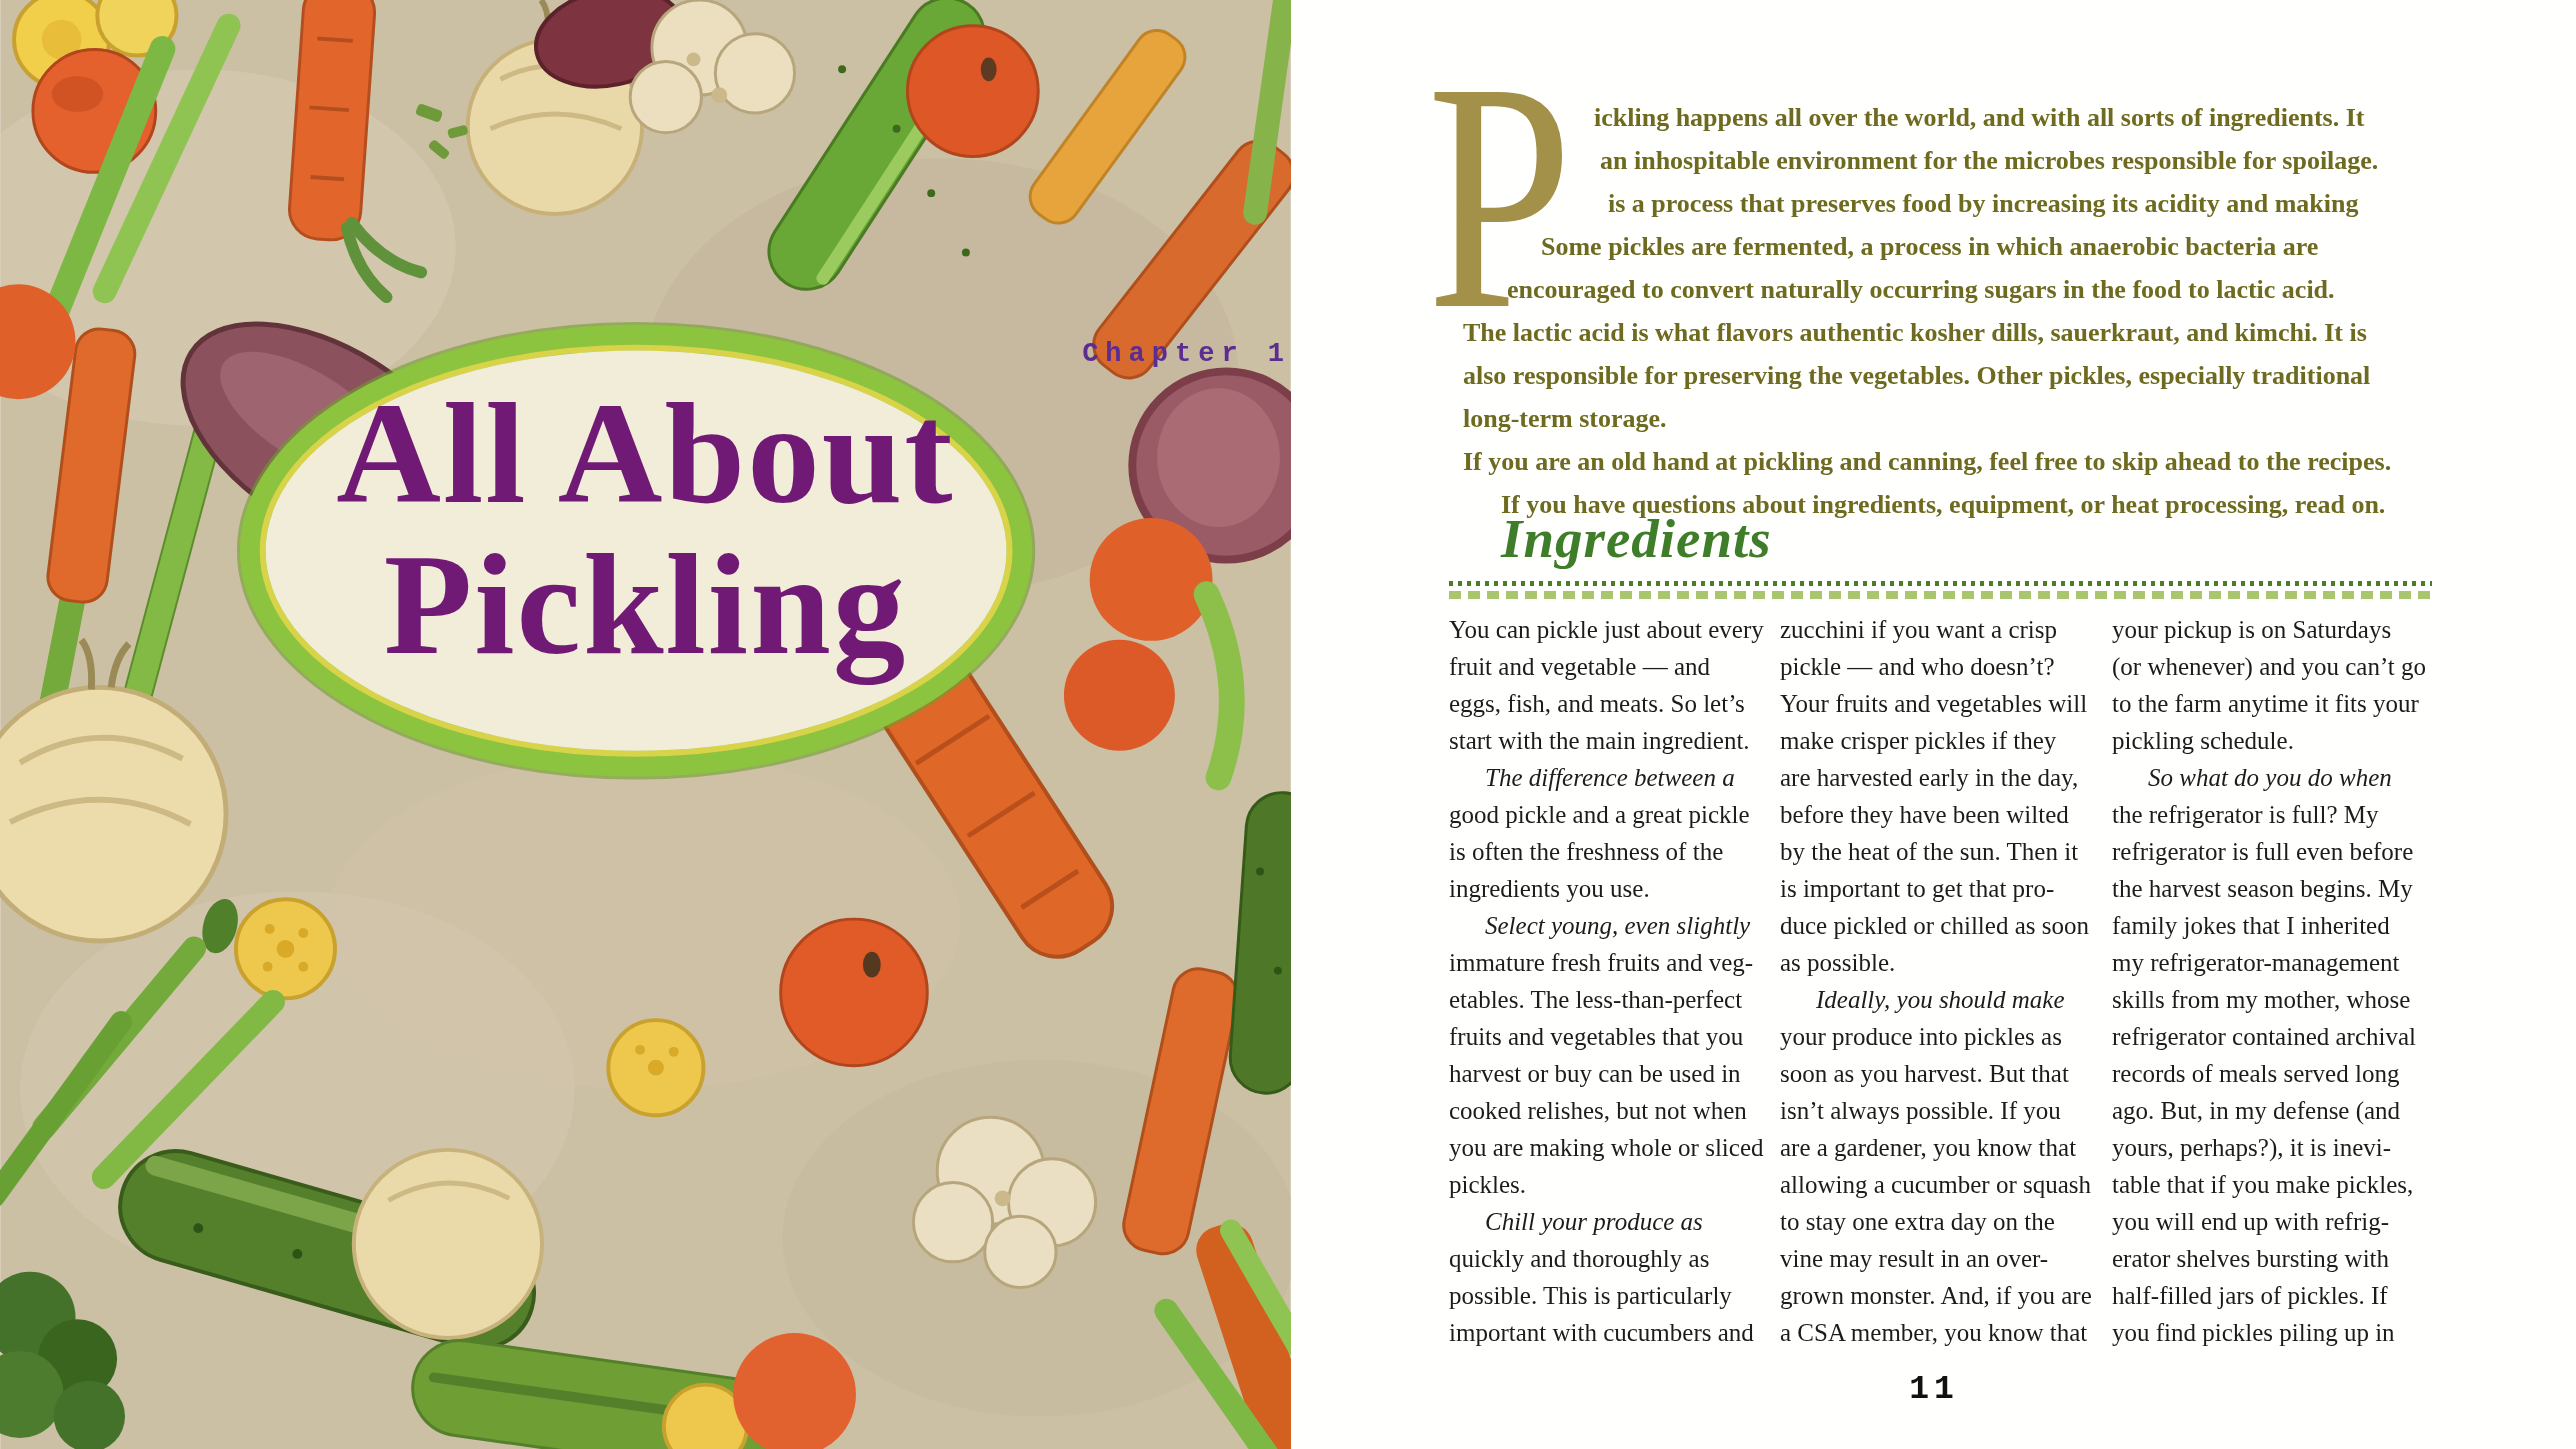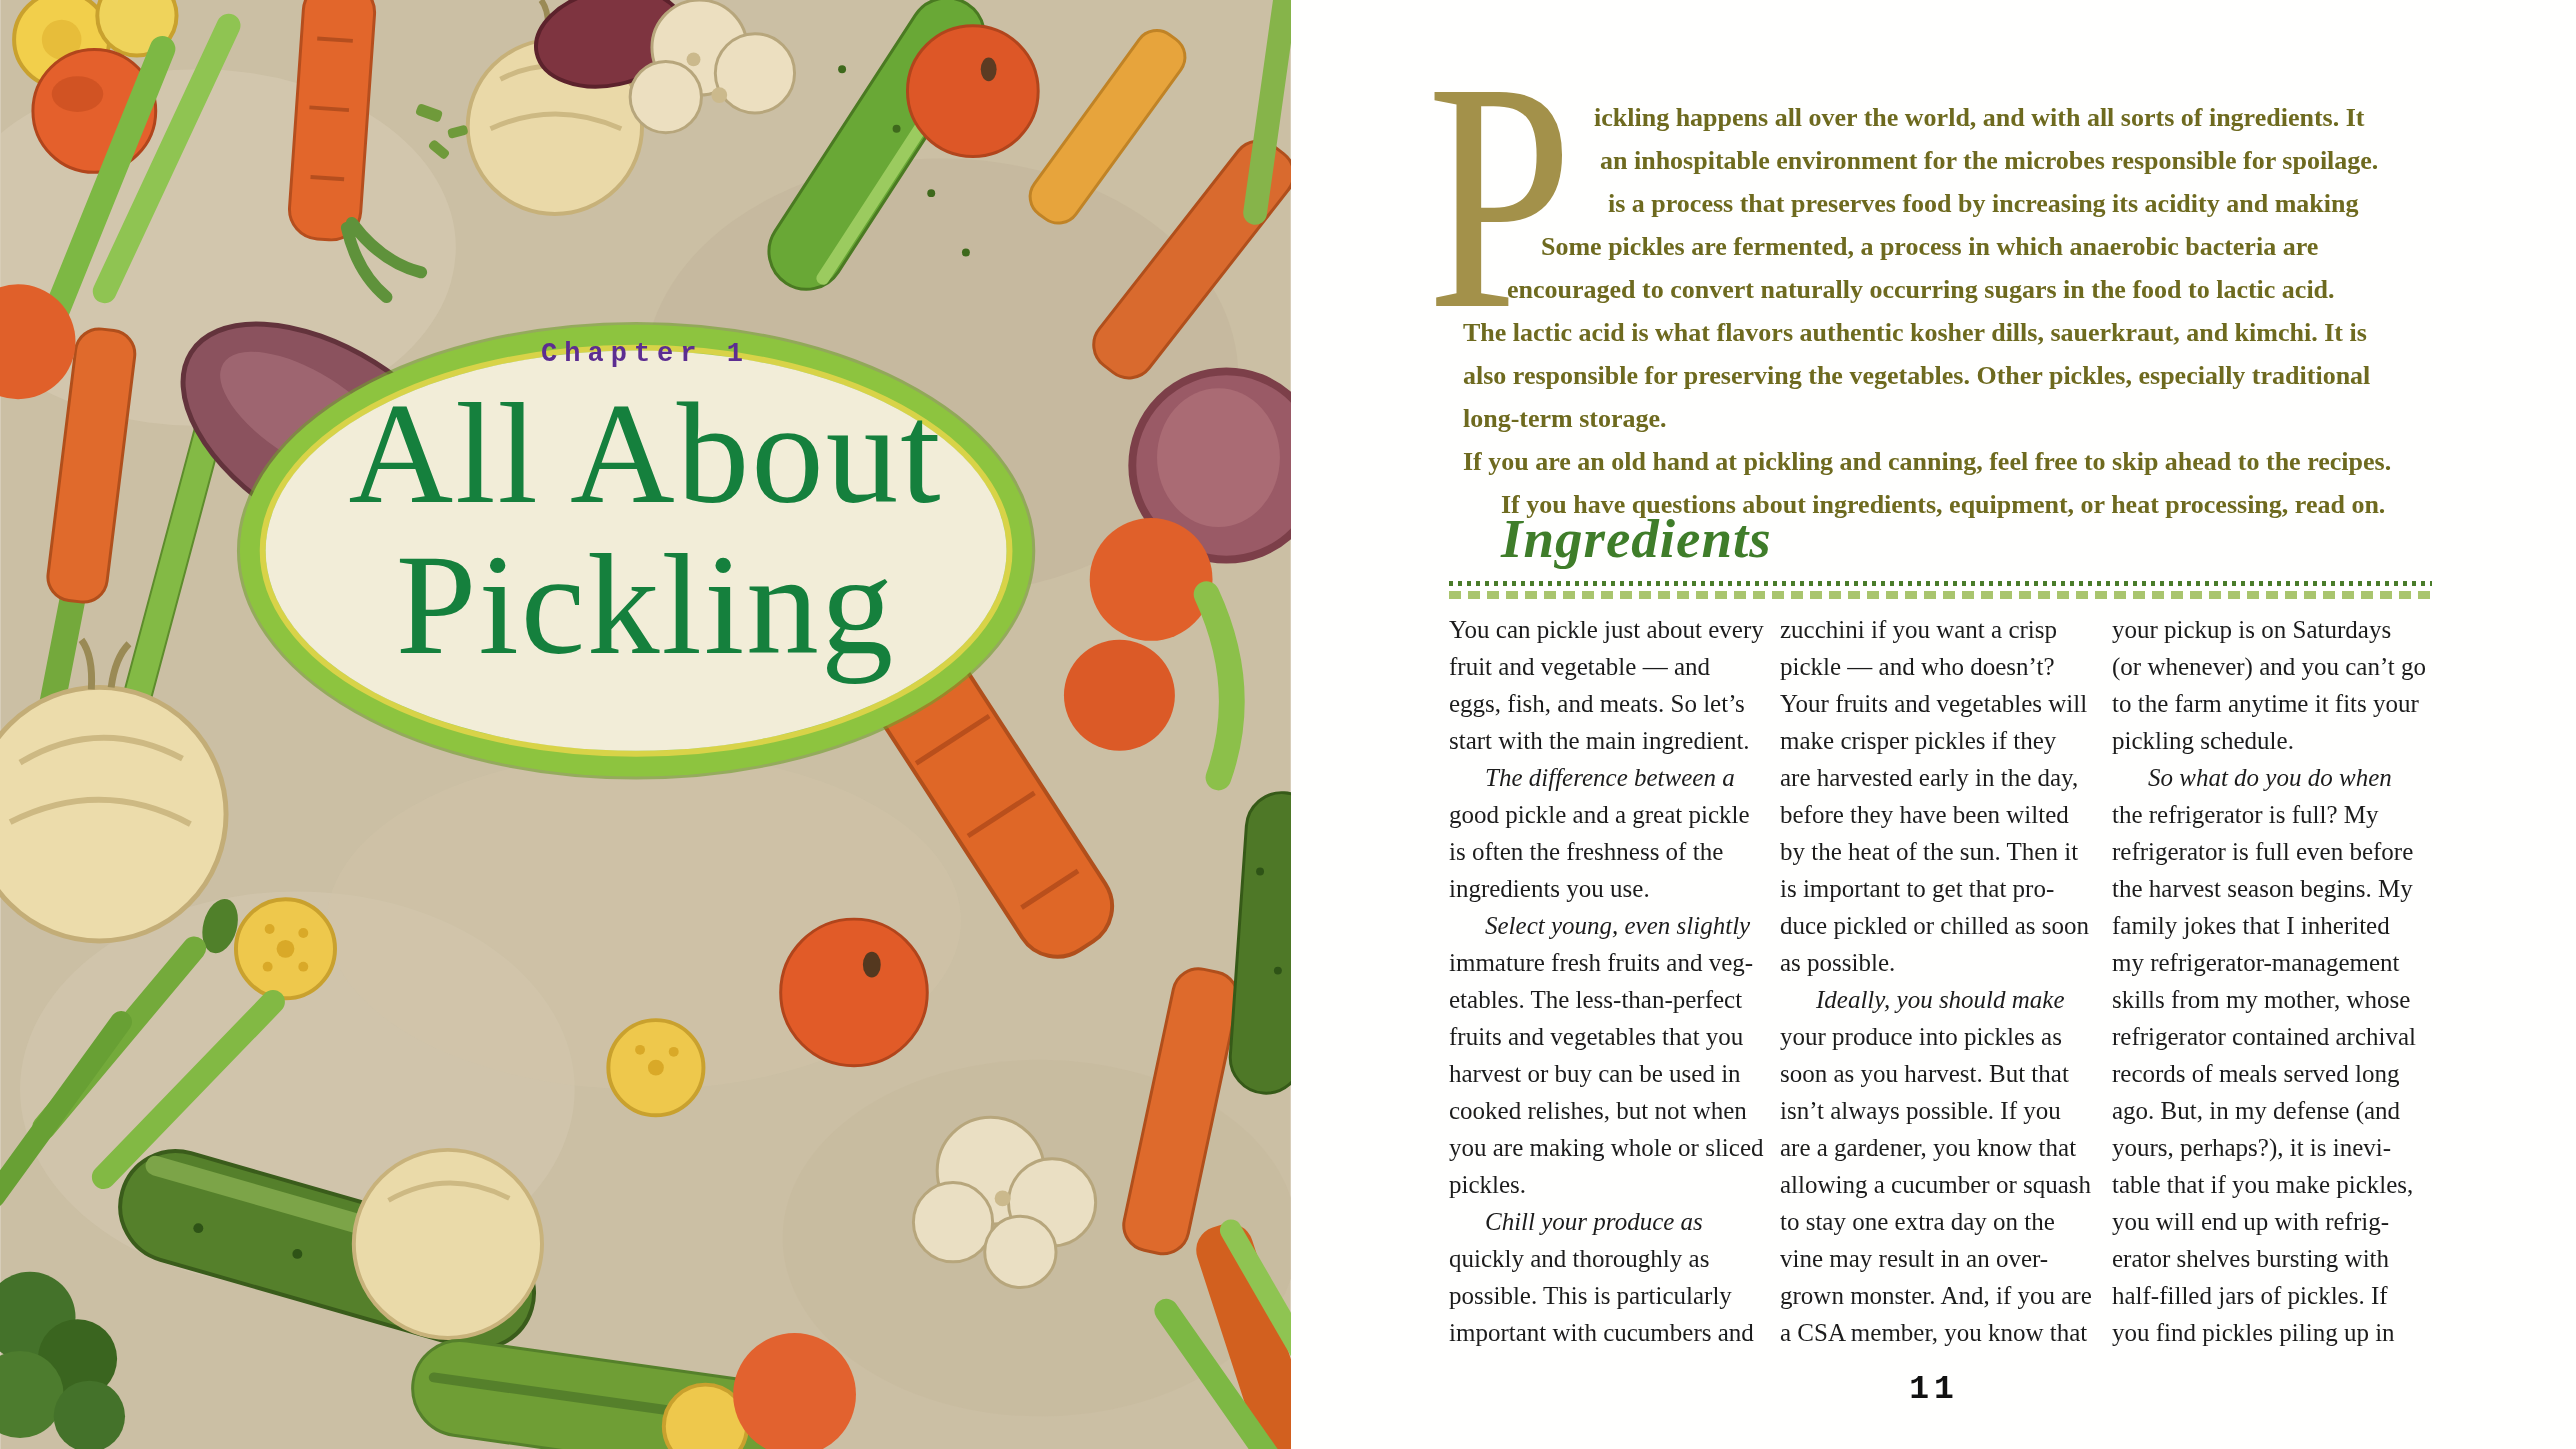--- a/index.html
+++ b/index.html
@@ -1,24 +1,24 @@
 <!DOCTYPE html>
 <html><head>
 <meta charset="utf-8">
 <style>
   html,body{margin:0;padding:0;background:#ffffff;}
   #spread{position:relative;width:2576px;height:1449px;background:#fffffe;overflow:hidden;
           font-family:"Liberation Serif",serif;}
   
   #illustration{position:absolute;left:0;top:0;width:1291px;height:1449px;}
-  #chapter-label{position:absolute;left:0;top:339px;width:1291px;text-align:center;
+  #chapter-label{position:absolute;left:0;top:339px;width:1291px;text-align:right;
     font-family:"Liberation Mono",monospace;font-weight:bold;font-size:27px;letter-spacing:7px;
     color:#5c2d91;}
   #title{position:absolute;left:0;top:378px;width:1291px;text-align:center;
-    font-size:145px;line-height:151px;color:#15803d;letter-spacing:2px;}
+    font-size:145px;line-height:151px;color:#701a75;letter-spacing:2px;font-weight:bold;}
   
   #drop-cap{position:absolute;left:1427px;top:69px;font-size:327px;line-height:0.78;
     color:#a3914a;transform:scaleX(0.8);transform-origin:left top;}
   #intro{position:absolute;left:1451px;top:103px;width:1001px;color:#6e6a1f;}
   .intro-line{height:43px;font-size:26px;white-space:nowrap;font-weight:600;margin-left:12px;}
   .intro-line:nth-child(1){padding-left:131px;}
   .intro-line:nth-child(2){padding-left:137px;}
   .intro-line:nth-child(3){padding-left:145px;}
   .intro-line:nth-child(4){padding-left:78px;}
   .intro-line:nth-child(5){padding-left:44px;}

